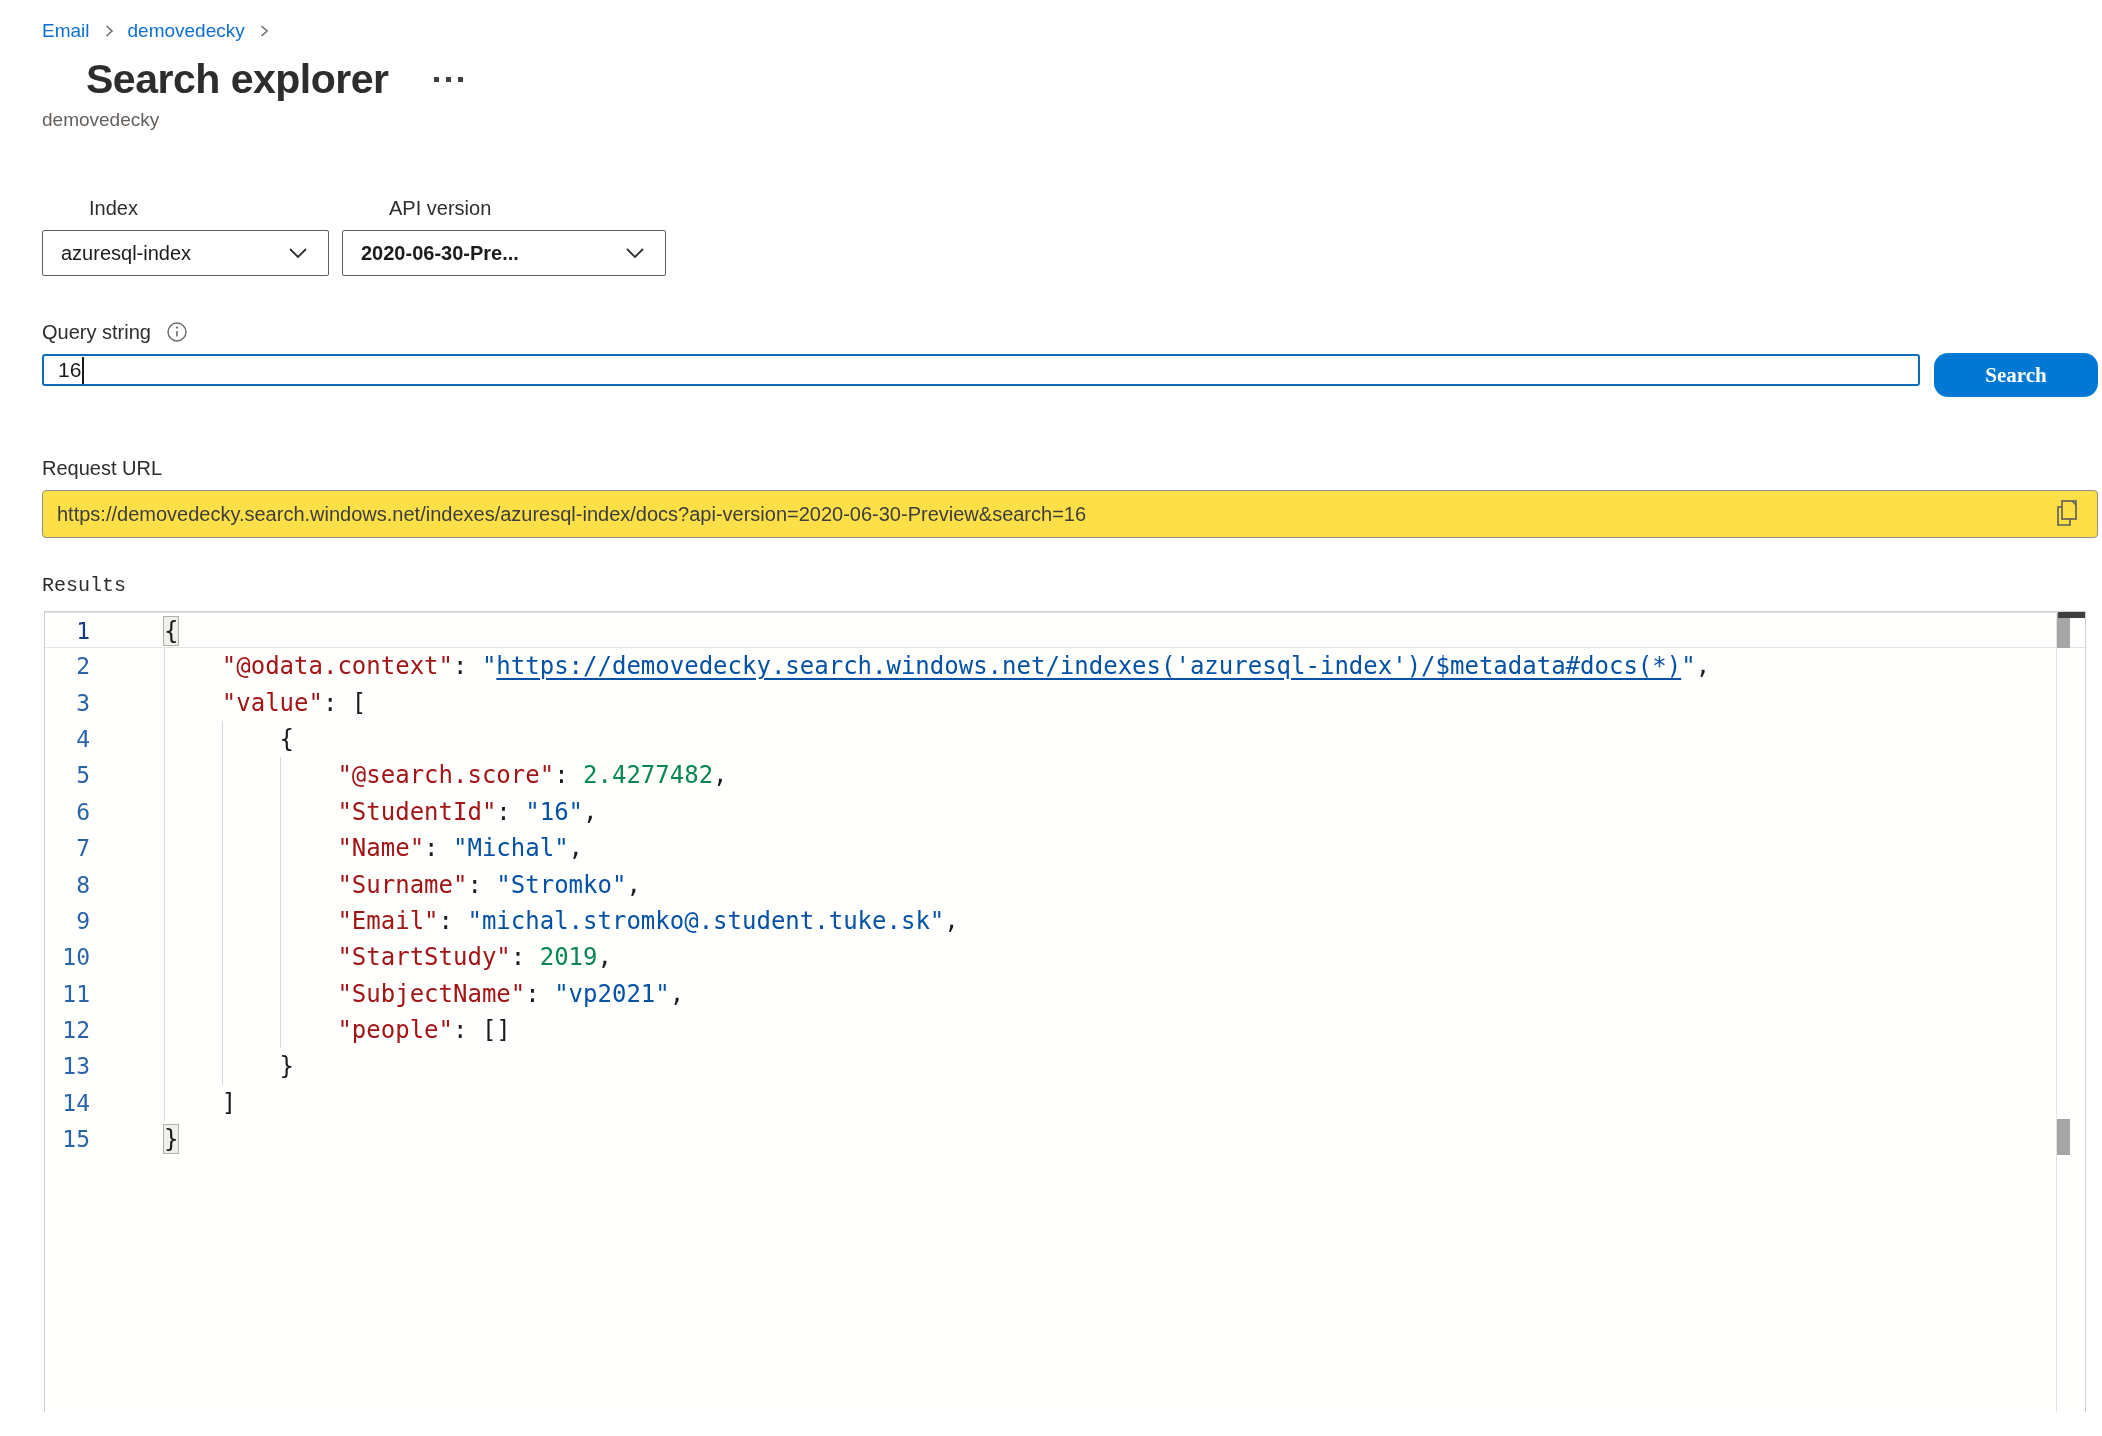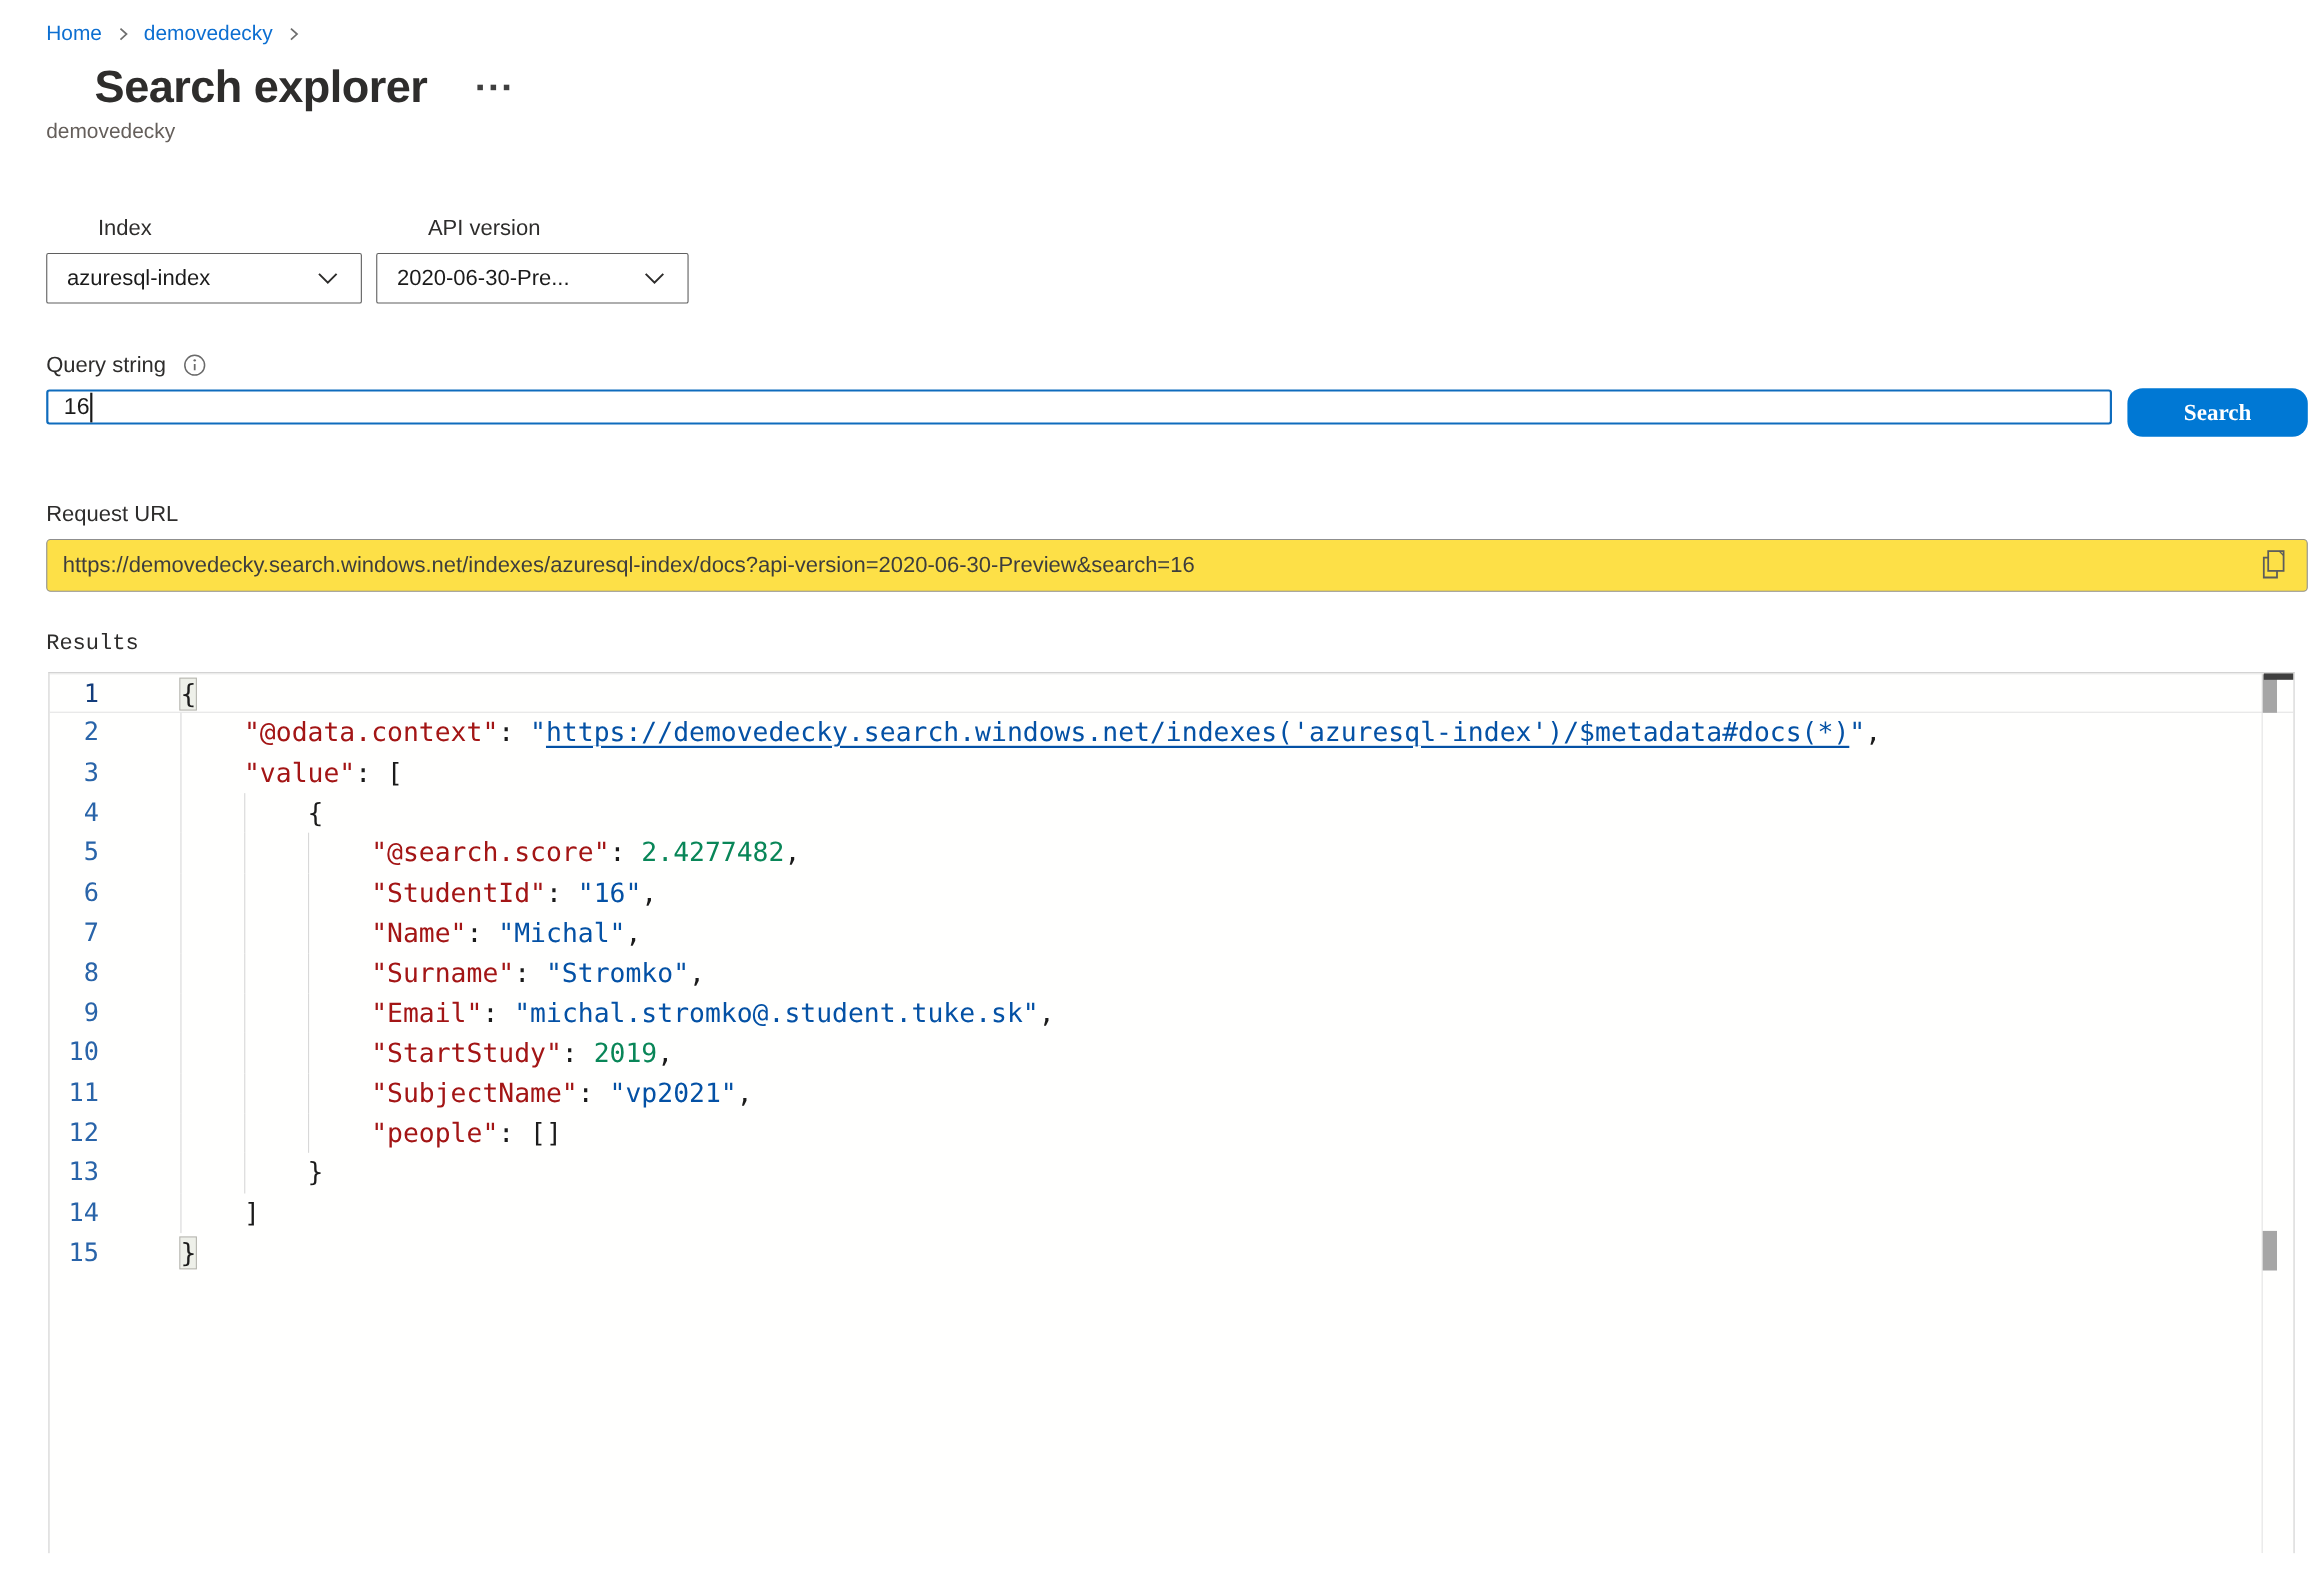--- a/index.html
+++ b/index.html
@@ -23,21 +23,21 @@
   
   .labels-row { display:flex; margin-top:66px; }
   .field-label { font-size:20px; color:#2e2d2c; }
   .lab-col1 { width:300px;margin-left:47px; }
 
   .selects-row { display:flex; margin-top:10px; gap:13px; }
   .select-box { height:46px; border:1px solid #5f5f5f; border-radius:2px; background:#fff;
                 display:flex; align-items:center; justify-content:space-between;
                 padding:0 20px 0 18px; font-size:20px; color:#1b1b1b; cursor:pointer; }
   .select-index { width:287px; }
-  .select-api   { width:284px; }
+  .select-api   { width:324px;font-weight:bold; }
 
   .query-label-row { display:flex; align-items:center; gap:14px; margin-top:42px; height:28px; }
 
   .input-row { display:flex; margin-top:8px; gap:14px; }
   .query-input { flex:1; height:32px; border:2px solid #0f6cbd; border-radius:3px; background:#fff;
                  display:flex; align-items:center; padding:0 14px; font-size:21px; color:#1b1b1b; cursor:text; }
   .caret { display:inline-block; width:2px; height:27px; background:#1a1a1a; margin-left:1px; }
   .search-btn { width:164px; height:44px; margin-top:-1px; background:#0078d4; color:#fff; border:none;
                 border-radius:14px; font-family:Liberation Serif, serif; font-size:21px; font-weight:700; cursor:pointer; }
 
@@ -77,21 +77,21 @@
 
   svg { display:block; }
 </style>
 </head>
 <body>
 
 <div class="page">
   <div class="content">
 
     <div class="breadcrumb">
-      <a class="crumb">Home</a>
+      <a class="crumb">Email</a>
       <span class="crumb-sep">
         <svg width="14" height="14" viewBox="0 0 14 14">
             <polyline points="4.5,2 10,7 4.5,12" fill="none" stroke="#6f6f6f" stroke-width="1.6"></polyline>
           </svg>
       </span>
       <a class="crumb">demovedecky</a>
       <span class="crumb-sep">
         <svg width="14" height="14" viewBox="0 0 14 14">
             <polyline points="4.5,2 10,7 4.5,12" fill="none" stroke="#6f6f6f" stroke-width="1.6"></polyline>
           </svg>

